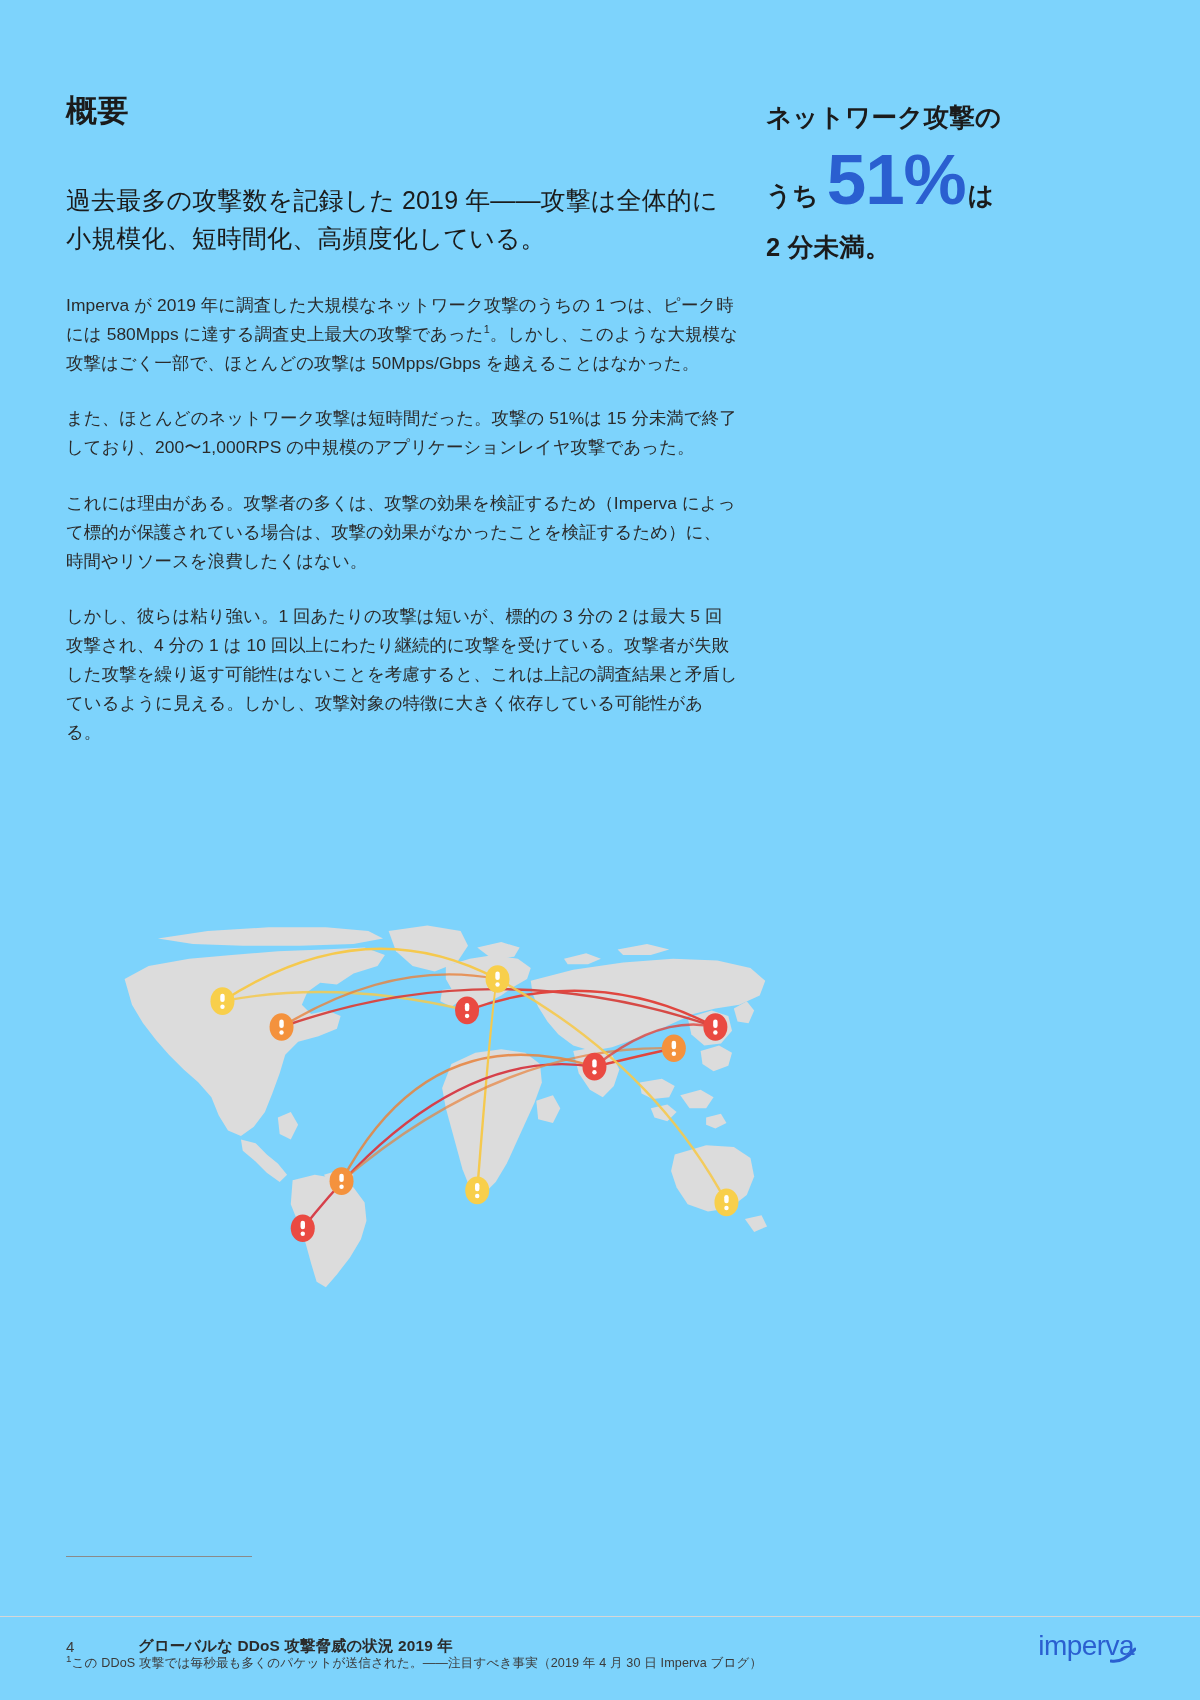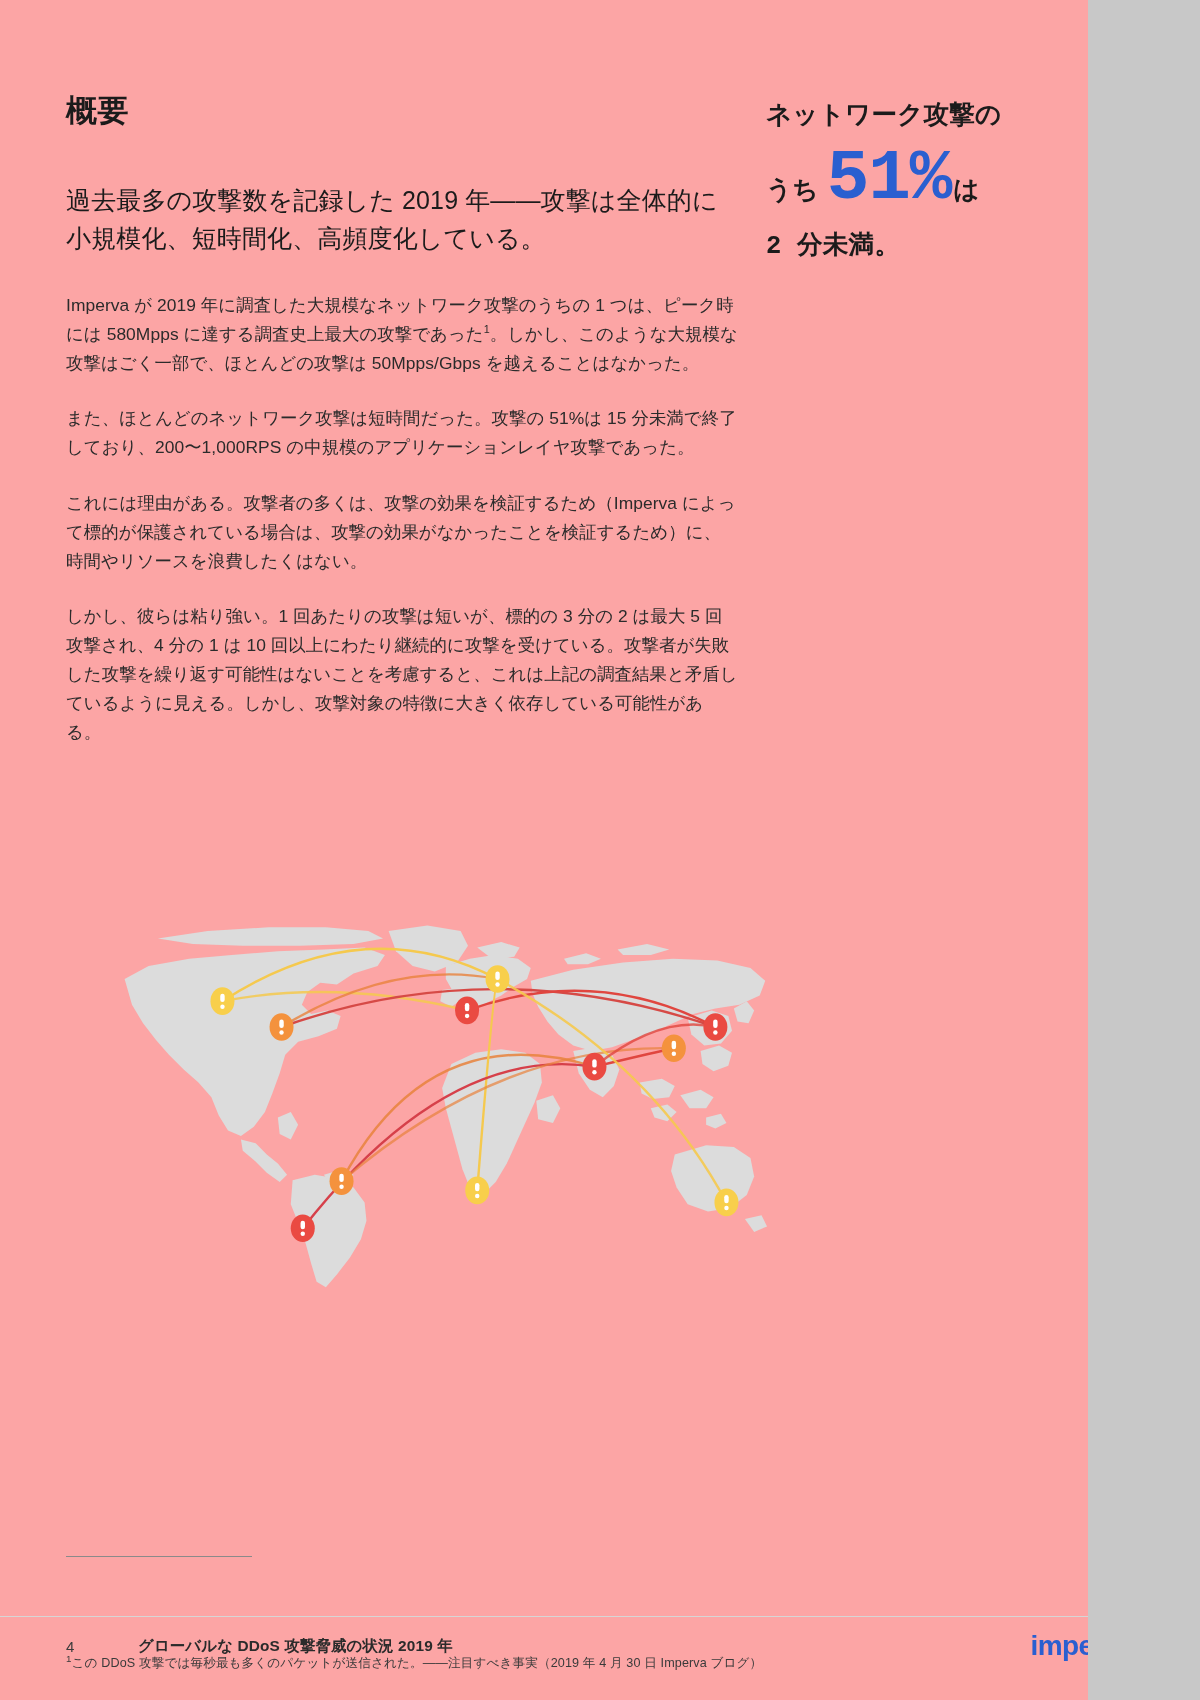--- a/index.html
+++ b/index.html
@@ -3,23 +3,23 @@
 <meta charset="utf-8">
 <title>Global DDoS Threat Landscape 2019 — Page 4</title>
 <style>
   html, body {
     margin: 0;
     padding: 0;
     background: #c8c8c8;
   }
   .page {
     position: relative;
-    width: 1088px;
+    width: 1200px;
     height: 1700px;
-    background: #fca5a5;
+    background: #7dd3fc;
     overflow: hidden;
     font-family: "Liberation Sans", "DejaVu Sans", sans-serif;
     color: #231f20;
     box-sizing: border-box;
   }
 
   
   .content-col {
     position: absolute;
     left: 66px;
@@ -65,21 +65,20 @@
     top: 98px;
     width: 380px;
   }
   .callout-line {
     font-size: 25.5px;
     font-weight: 700;
     color: #1b1b1b;
     line-height: 1.5;
     letter-spacing: 0.01em;
     white-space: nowrap;
-    font-family: Liberation Mono, monospace;
   }
   .callout-line.mid {
     line-height: 1.08;
     margin: 10px 0 6px 0;
     display: flex;
     align-items: baseline;
   }
   .callout-big {
     font-size: 71px;
     font-weight: 700;
@@ -157,21 +156,21 @@
     font-weight: 700;
     color: #2b2b2b;
     letter-spacing: 0.01em;
   }
   .footer-logo {
     margin-left: auto;
     display: flex;
     align-items: flex-end;
     color: #2a5fd0;
     font-size: 28px;
-    font-weight: 700;
+    font-weight: 400;
     letter-spacing: -0.02em;
     line-height: 1;
     position: relative;
   }
   .footer-logo .swoosh {
     position: absolute;
     right: -2px;
     bottom: -3px;
     width: 26px;
     height: 16px;

